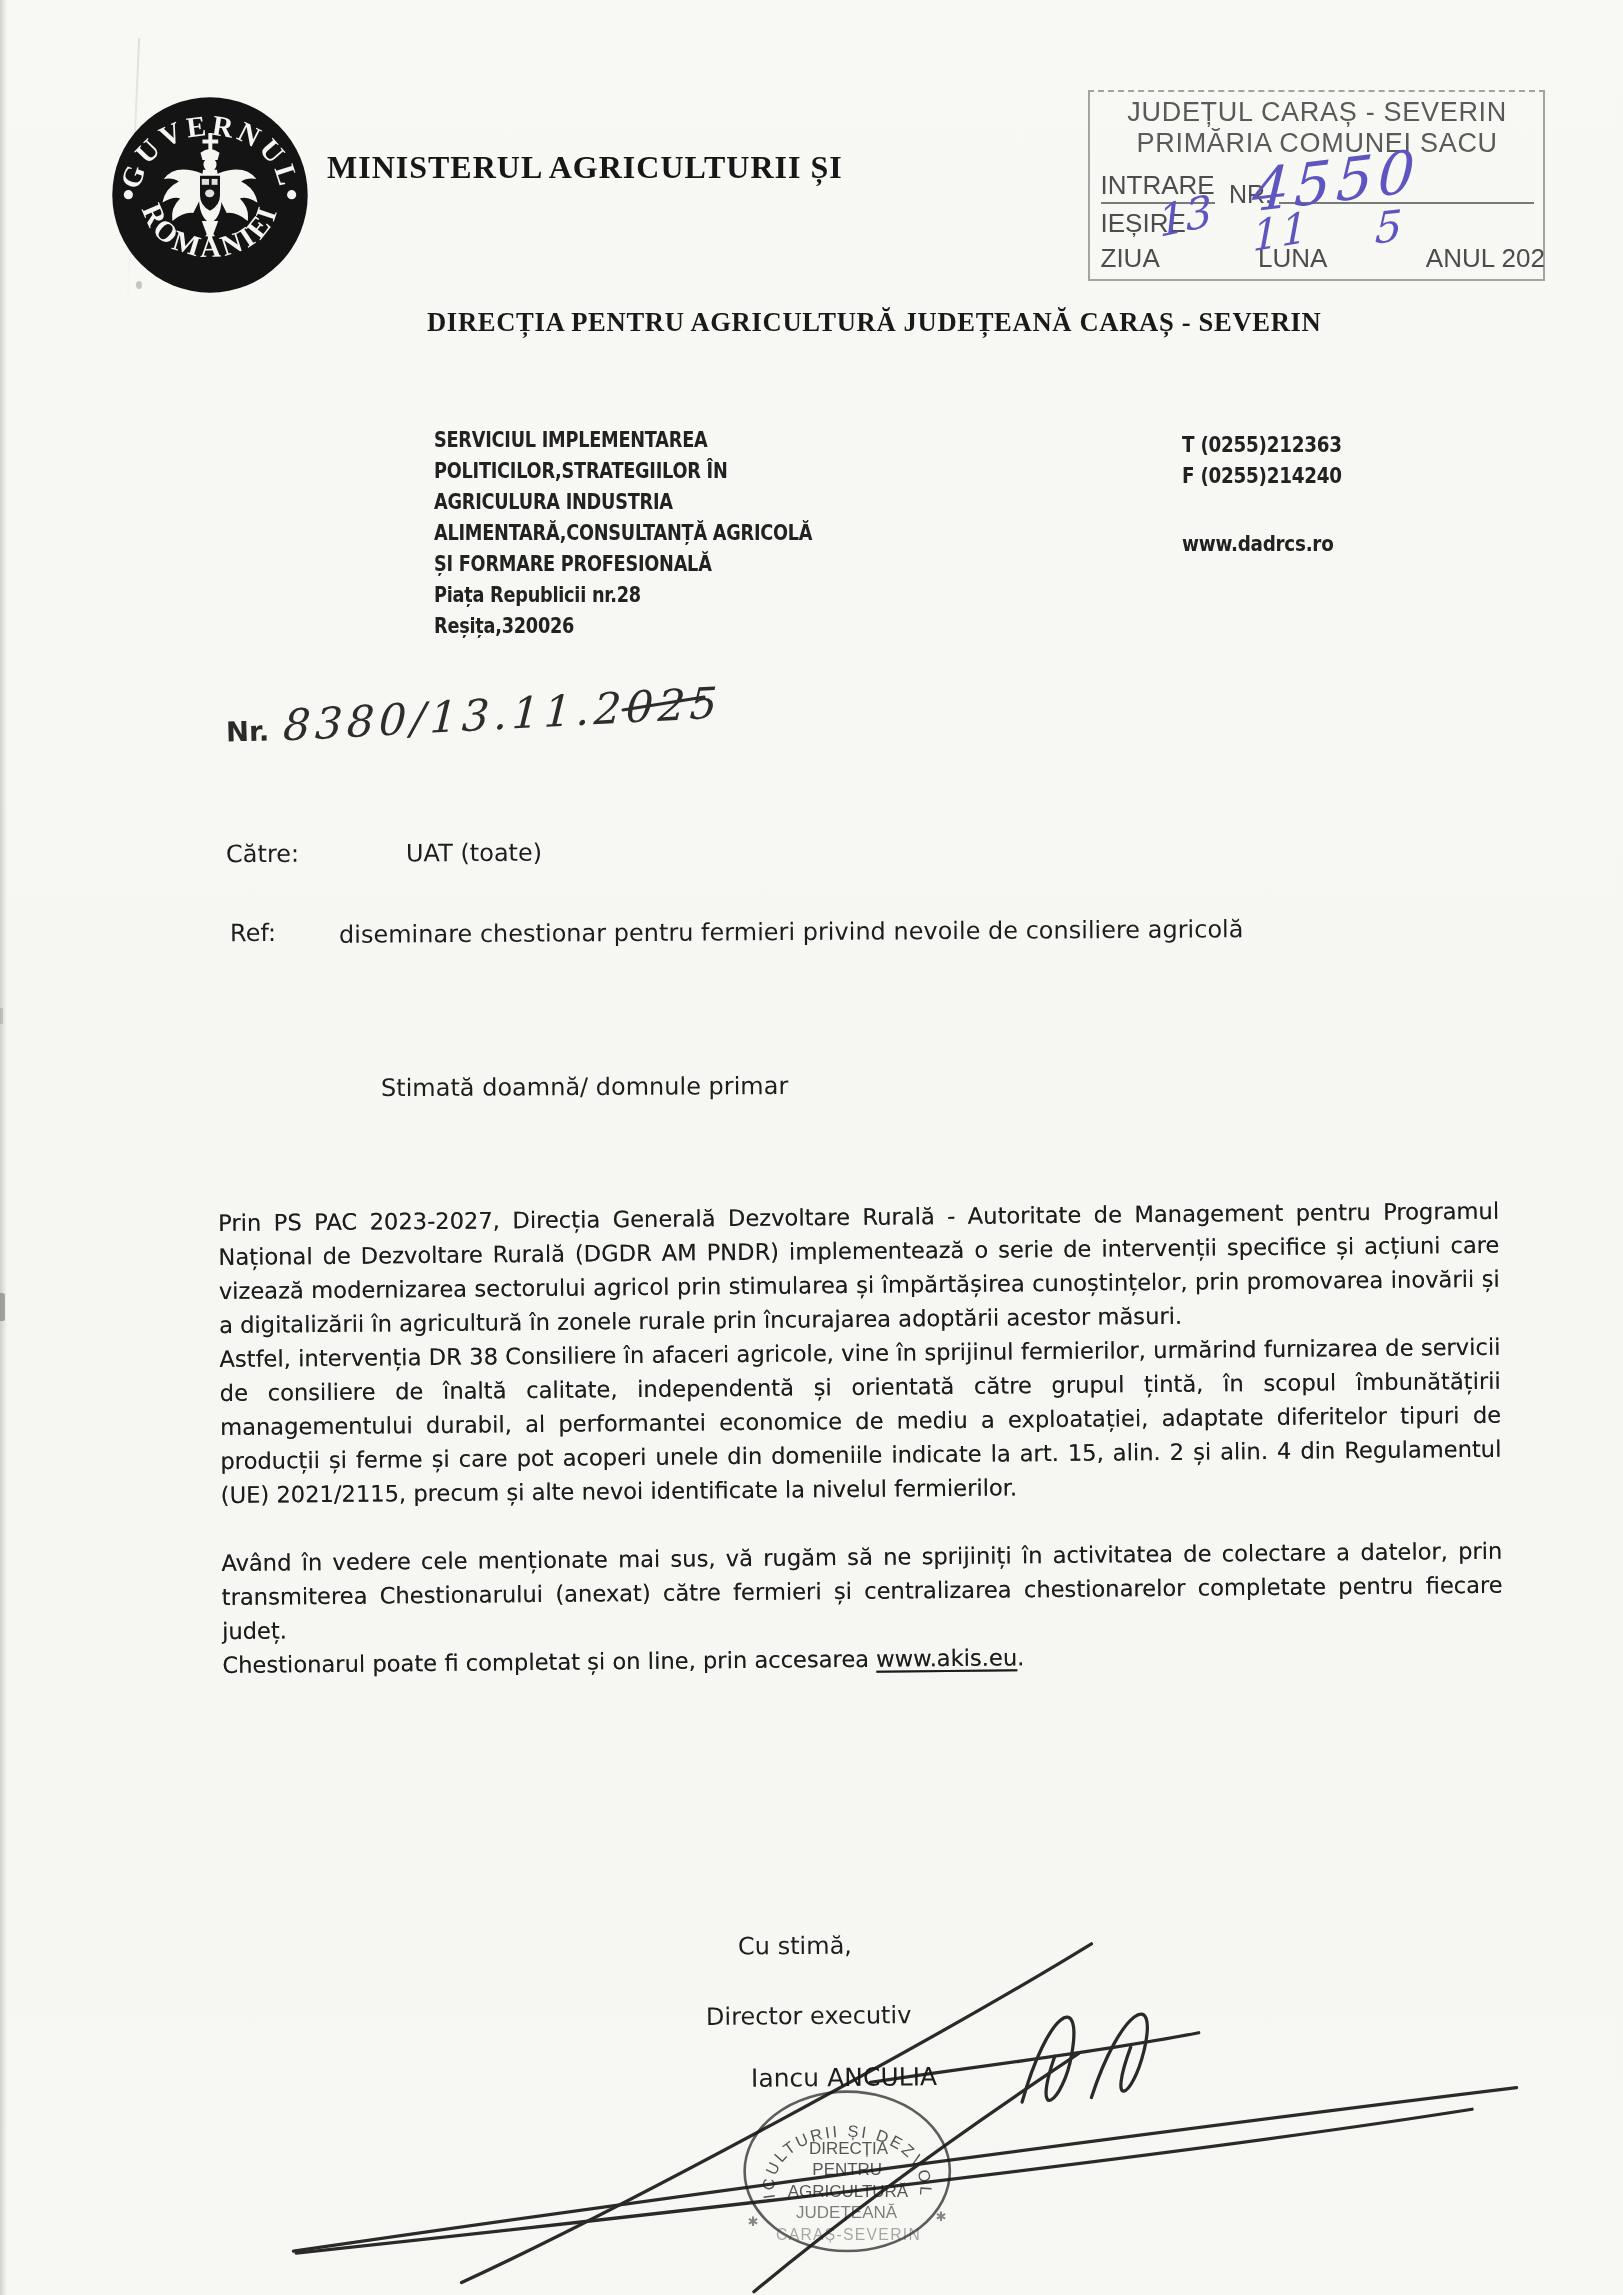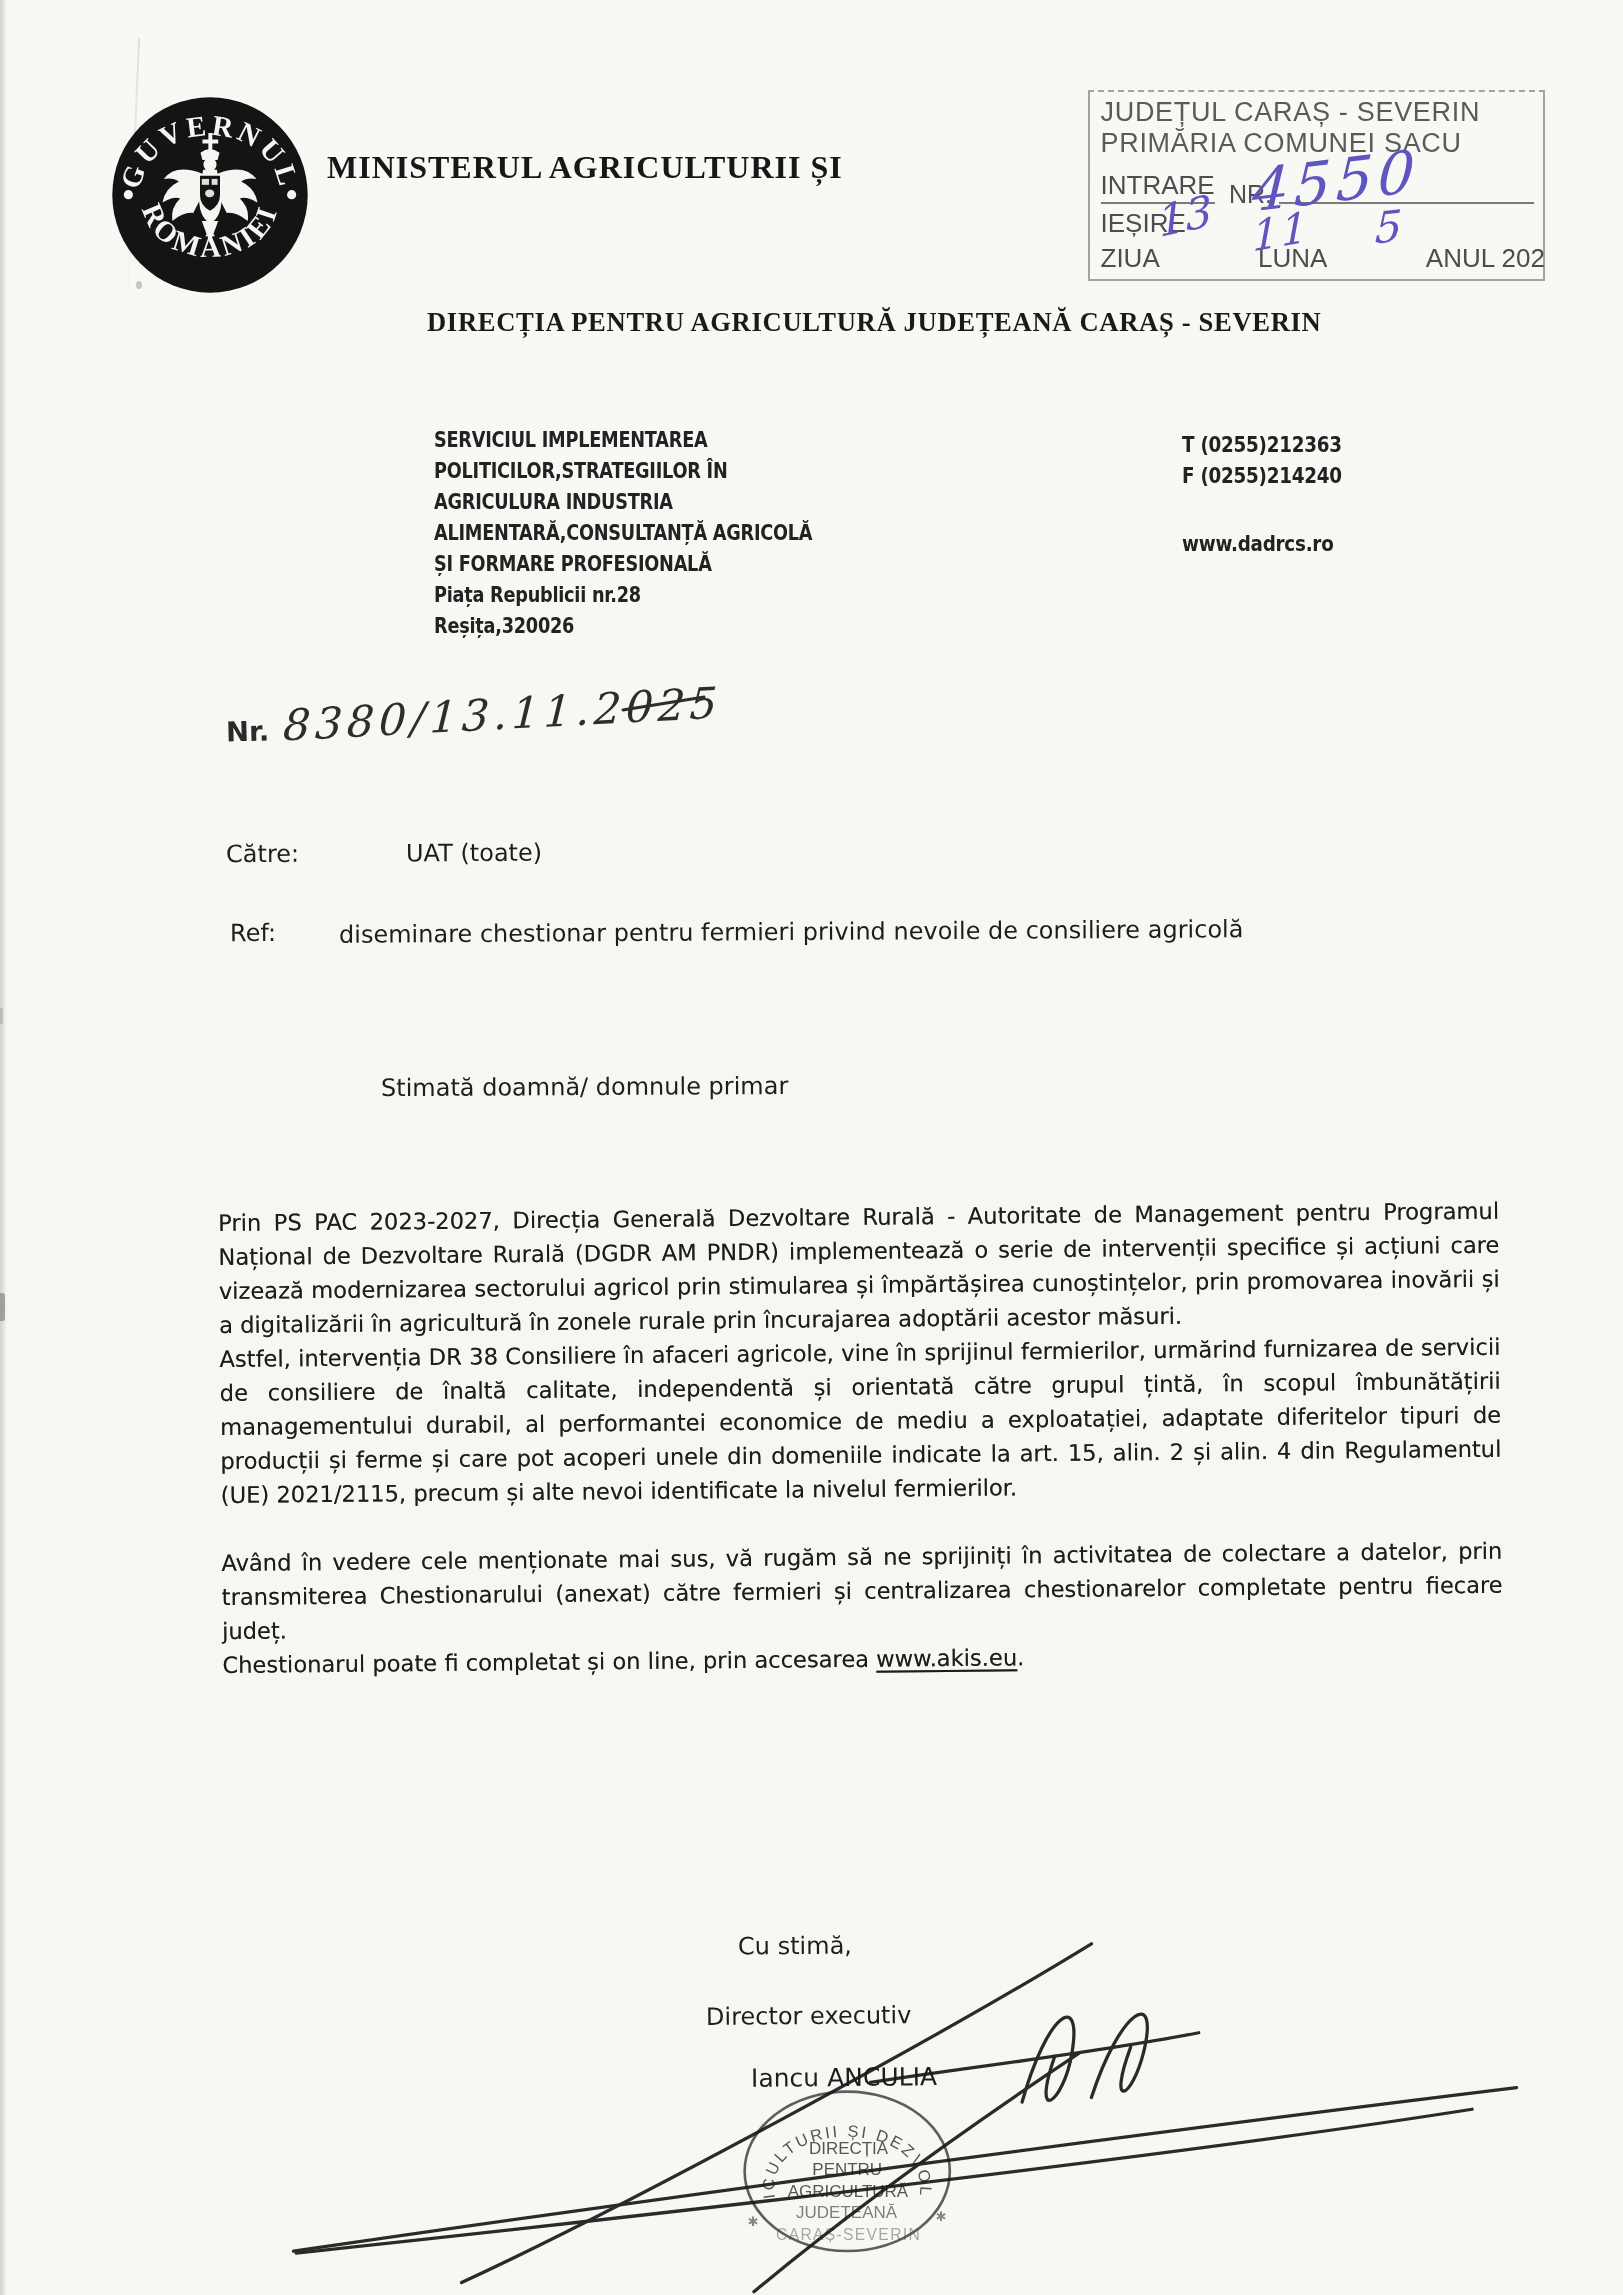--- a/index.html
+++ b/index.html
@@ -20,21 +20,21 @@
   .ministry{left:327px;top:143px;font-family:"Liberation Serif","DejaVu Serif",serif;
     font-weight:600;font-size:32px;line-height:48px;letter-spacing:1px;color:#171717;text-align:center;}
   .direction{left:427px;top:306px;font-family:"Liberation Serif","DejaVu Serif",serif;
     font-weight:600;font-size:28px;letter-spacing:0.7px;color:#1a1a1a;transform:scaleX(.95);transform-origin:left top;}
 
   
   .reg-stamp{left:1088px;top:90px;width:457px;height:191px;box-sizing:border-box;
     border:2.6px solid rgba(95,95,95,.55);border-top-style:dashed;
     color:#4d4d4d;font-family:"Liberation Sans","DejaVu Sans",sans-serif;
     padding:5.2px 9.2px 3.9px 10.5px;}
-  .rs-line{ font-size:27px;letter-spacing:0.7px;opacity:.92;white-space:nowrap;}
+  .rs-line{ text-align:center;font-size:27px;letter-spacing:0.7px;opacity:.92;white-space:nowrap;}
   .rs-row3{display:flex;align-items:flex-end;margin-top:7.9px;height:37px;font-size:26px;justify-content:space-between;}
   .rs-intrare{border-bottom:2px solid rgba(90,90,90,.8);padding-bottom:1.3px;}
   .rs-nr{margin-left:14.4px;align-self:flex-end;transform:translateY(5.2px);font-size:25px;}
   .rs-fill{flex:1;border-bottom:2px solid rgba(90,90,90,.8);margin-left:6.5px;height:30px;}
   .rs-row4{margin-top:3.9px;font-size:26px;height:34px;}
   .rs-row5{display:flex;align-items:flex-end;margin-top:1.3px;font-size:26px;white-space:nowrap;gap:40px;}
   .rs-blank{border-bottom:2px solid rgba(90,90,90,.8);height:26px;}
   .b1{width:77px;margin:0 9.2px;}
   .b2{width:63px;margin:0 9.2px;}
   .b3{width:46px;margin-left:5.2px;}

